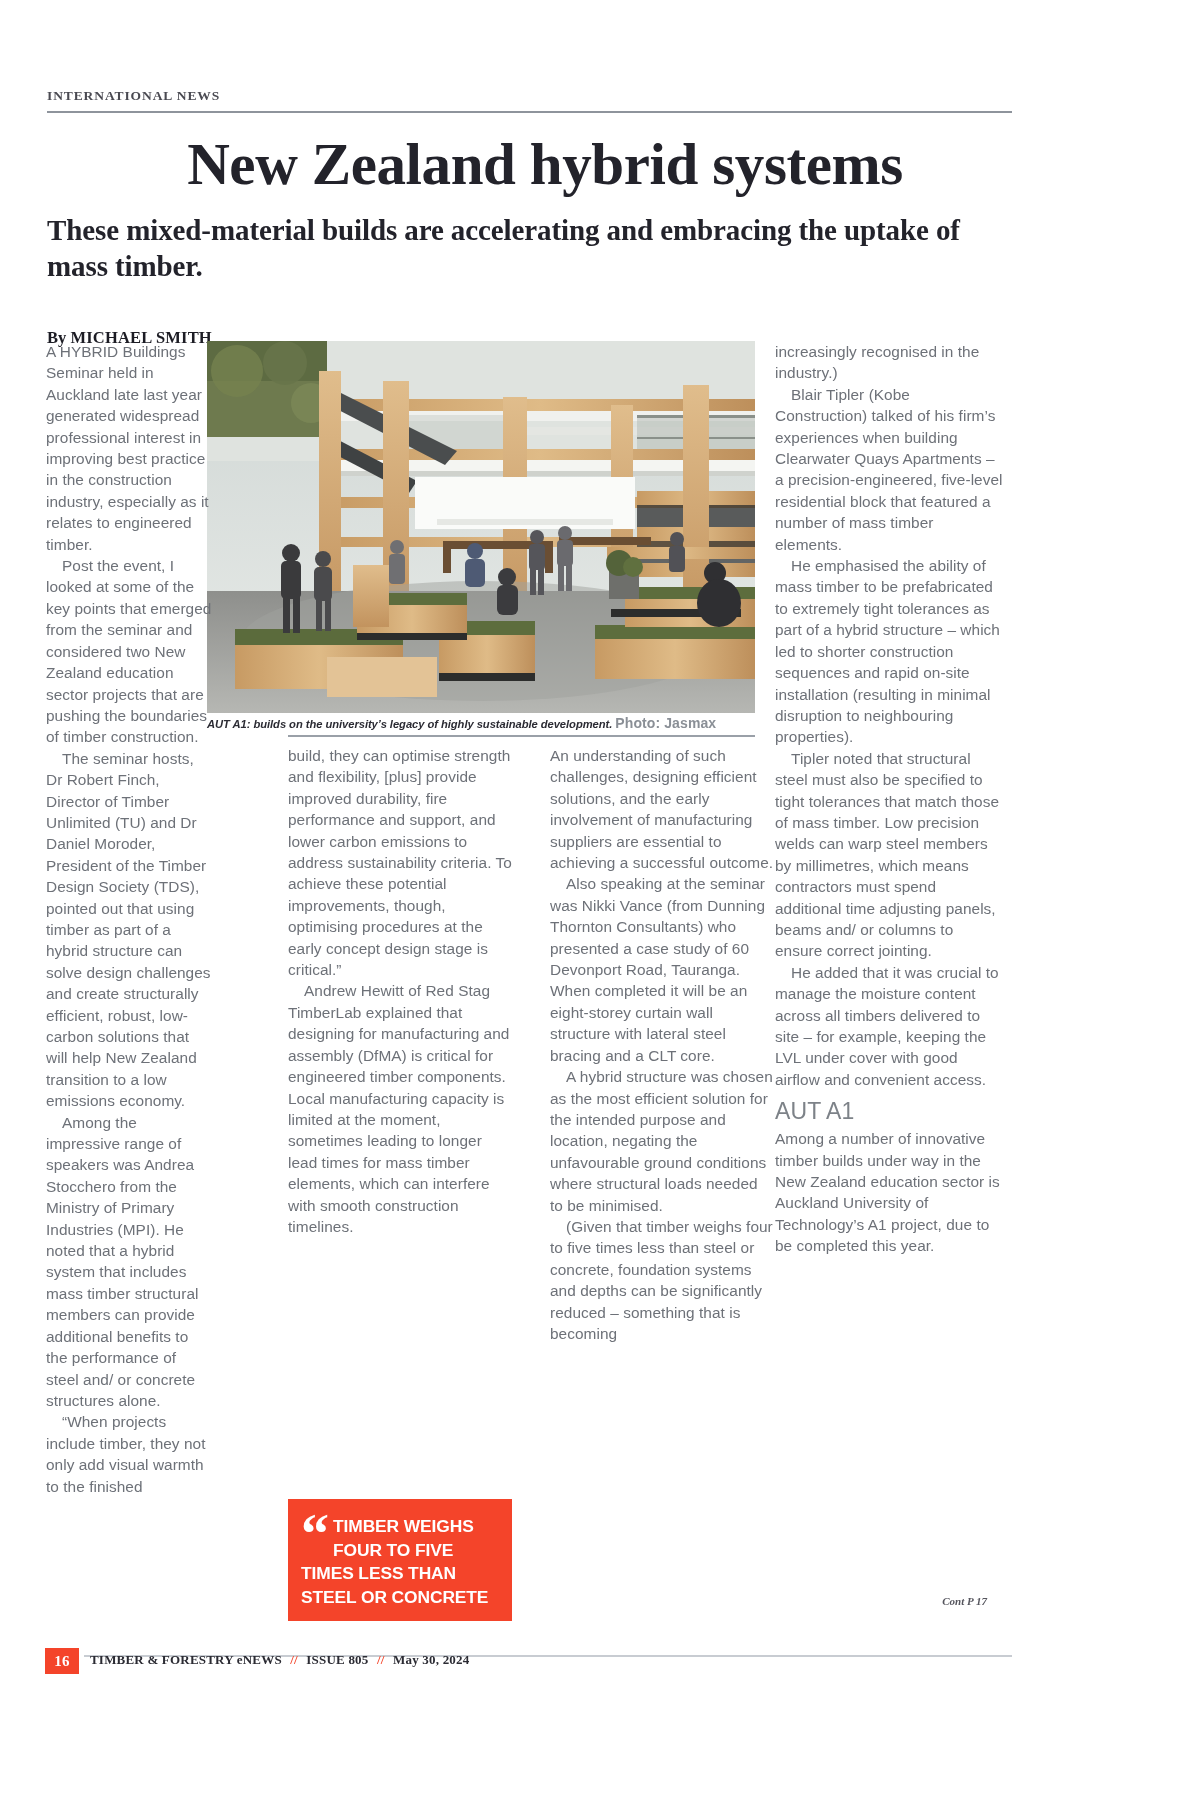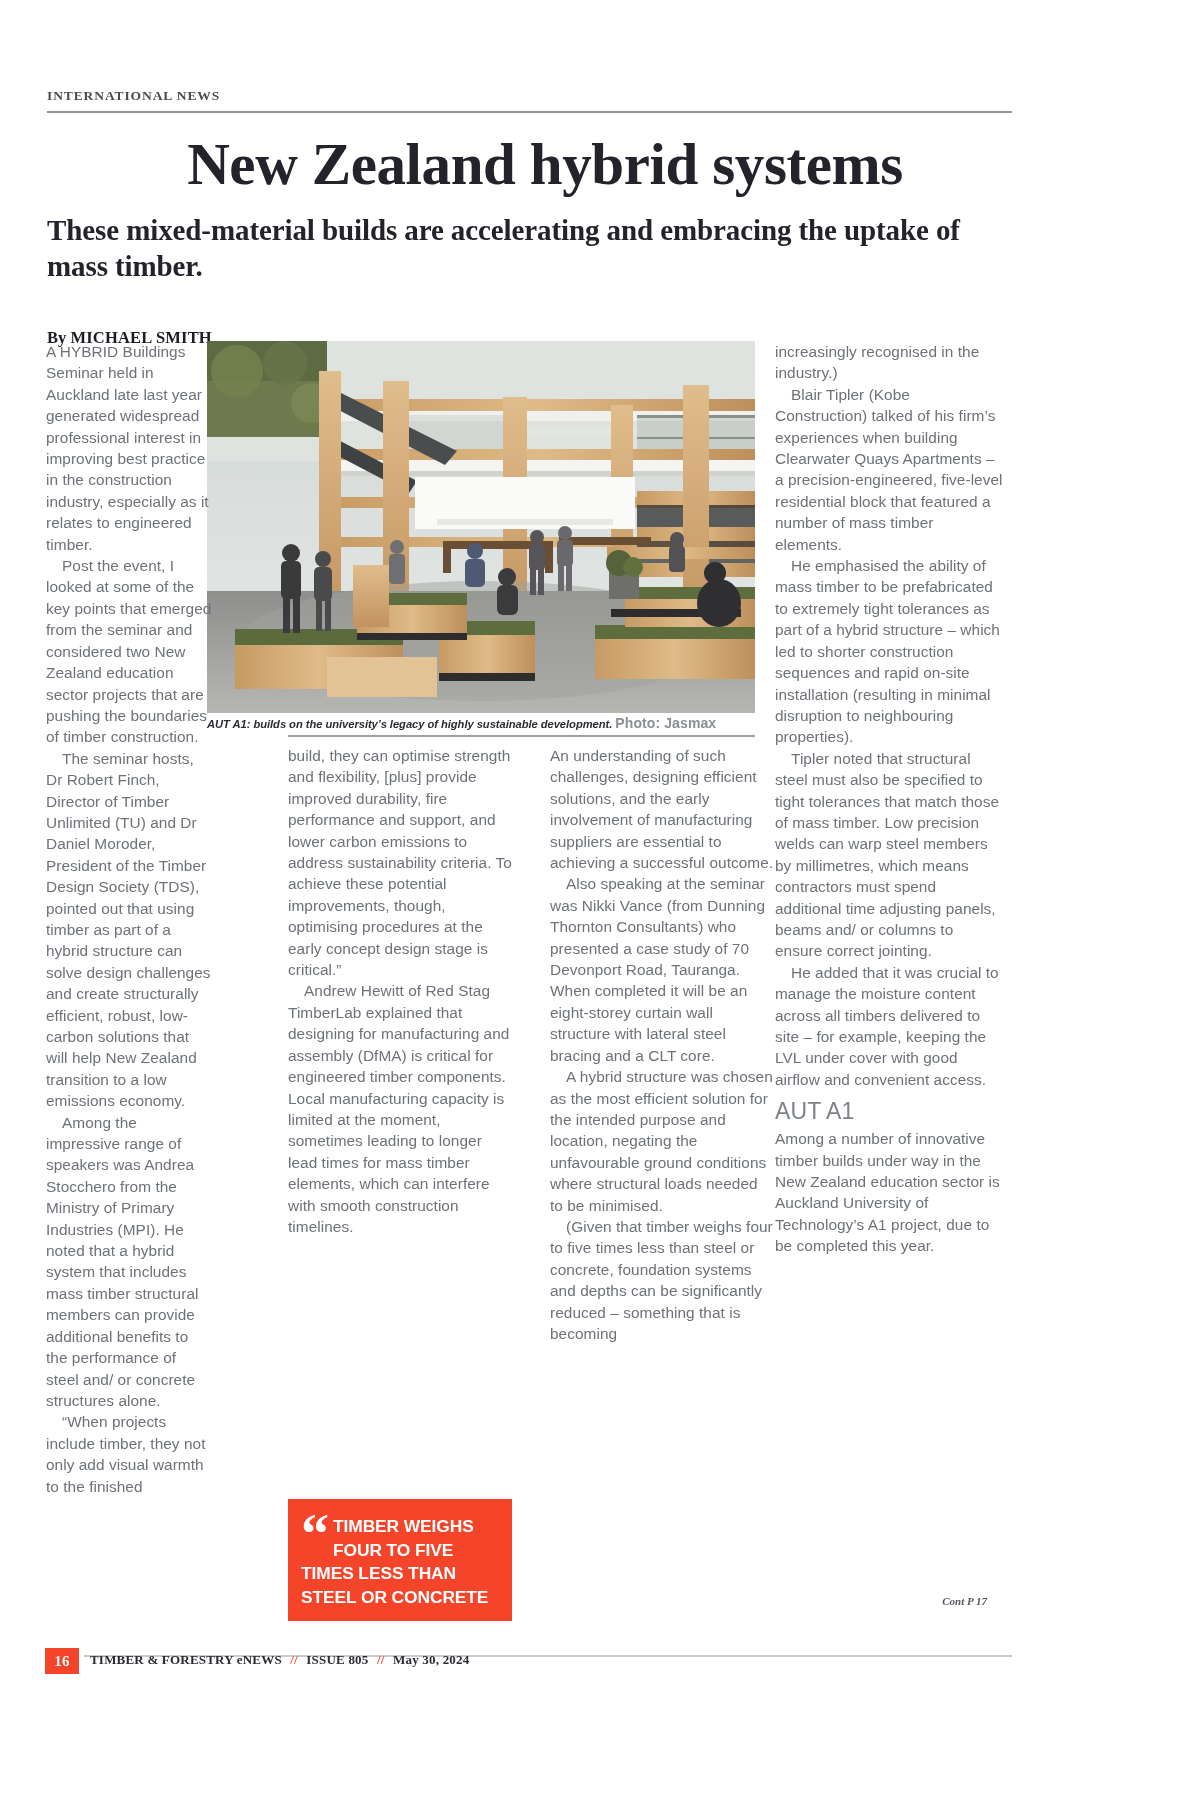--- a/index.html
+++ b/index.html
@@ -394,21 +394,21 @@
     <p>“When projects include timber, they not only add visual warmth to the finished</p>
   </div>
 
   <div class="col" id="col2">
     <p>build, they can optimise strength and flexibility, [plus] provide improved durability, fire performance and support, and lower carbon emissions to address sustainability criteria. To achieve these potential improvements, though, optimising procedures at the early concept design stage is critical.”</p>
     <p>Andrew Hewitt of Red Stag TimberLab explained that designing for manufacturing and assembly (DfMA) is critical for engineered timber components. Local manufacturing capacity is limited at the moment, sometimes leading to longer lead times for mass timber elements, which can interfere with smooth construction timelines.</p>
   </div>
 
   <div class="col" id="col3">
     <p>An understanding of such challenges, designing efficient solutions, and the early involvement of manufacturing suppliers are essential to achieving a successful outcome.</p>
-    <p>Also speaking at the seminar was Nikki Vance (from Dunning Thornton Consultants) who presented a case study of 70 Devonport Road, Tauranga. When completed it will be an eight-storey curtain wall structure with lateral steel bracing and a CLT core.</p>
+    <p>Also speaking at the seminar was Nikki Vance (from Dunning Thornton Consultants) who presented a case study of 60 Devonport Road, Tauranga. When completed it will be an eight-storey curtain wall structure with lateral steel bracing and a CLT core.</p>
     <p>A hybrid structure was chosen as the most efficient solution for the intended purpose and location, negating the unfavourable ground conditions where structural loads needed to be minimised.</p>
     <p>(Given that timber weighs four to five times less than steel or concrete, foundation systems and depths can be significantly reduced – something that is becoming</p>
   </div>
 
   <div class="col" id="col4">
     <p>increasingly recognised in the industry.)</p>
     <p>Blair Tipler (Kobe Construction) talked of his firm’s experiences when building Clearwater Quays Apartments – a precision-engineered, five-level residential block that featured a number of mass timber elements.</p>
     <p>He emphasised the ability of mass timber to be prefabricated to extremely tight tolerances as part of a hybrid structure – which led to shorter construction sequences and rapid on-site installation (resulting in minimal disruption to neighbouring properties).</p>
     <p>Tipler noted that structural steel must also be specified to tight tolerances that match those of mass timber. Low precision welds can warp steel members by millimetres, which means contractors must spend additional time adjusting panels, beams and/ or columns to ensure correct jointing.</p>
     <p>He added that it was crucial to manage the moisture content across all timbers delivered to site – for example, keeping the LVL under cover with good airflow and convenient access.</p>

